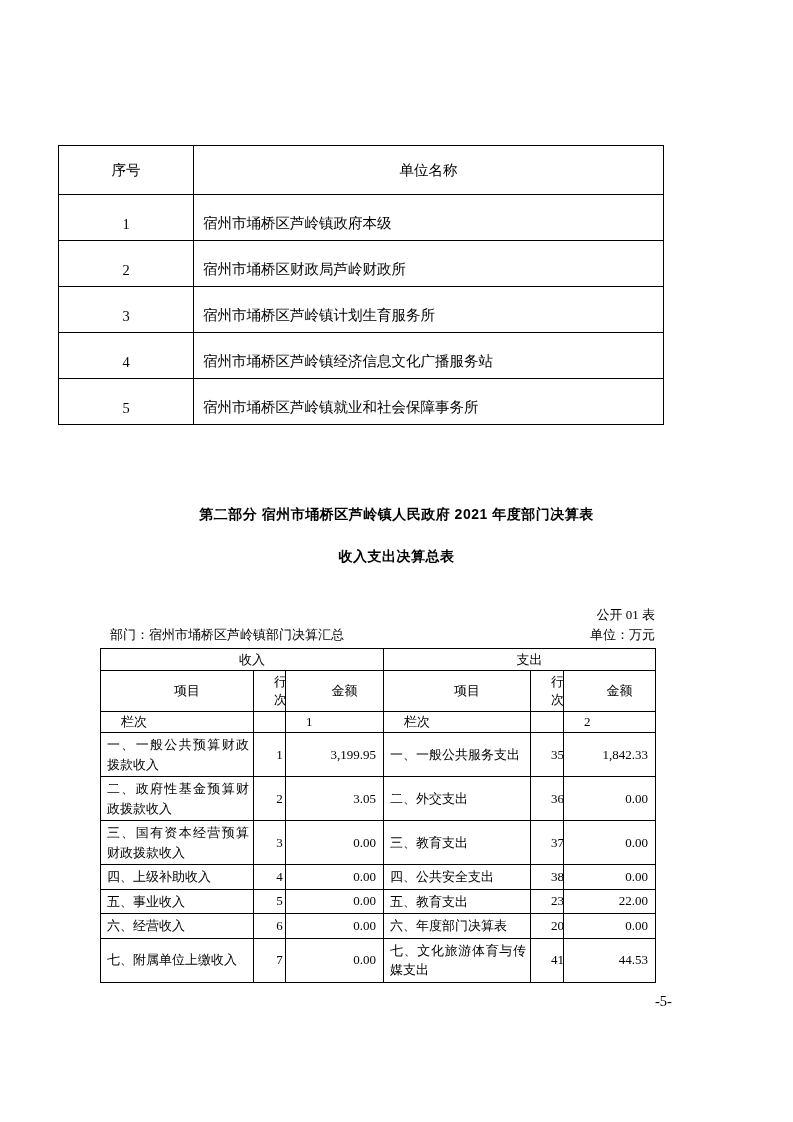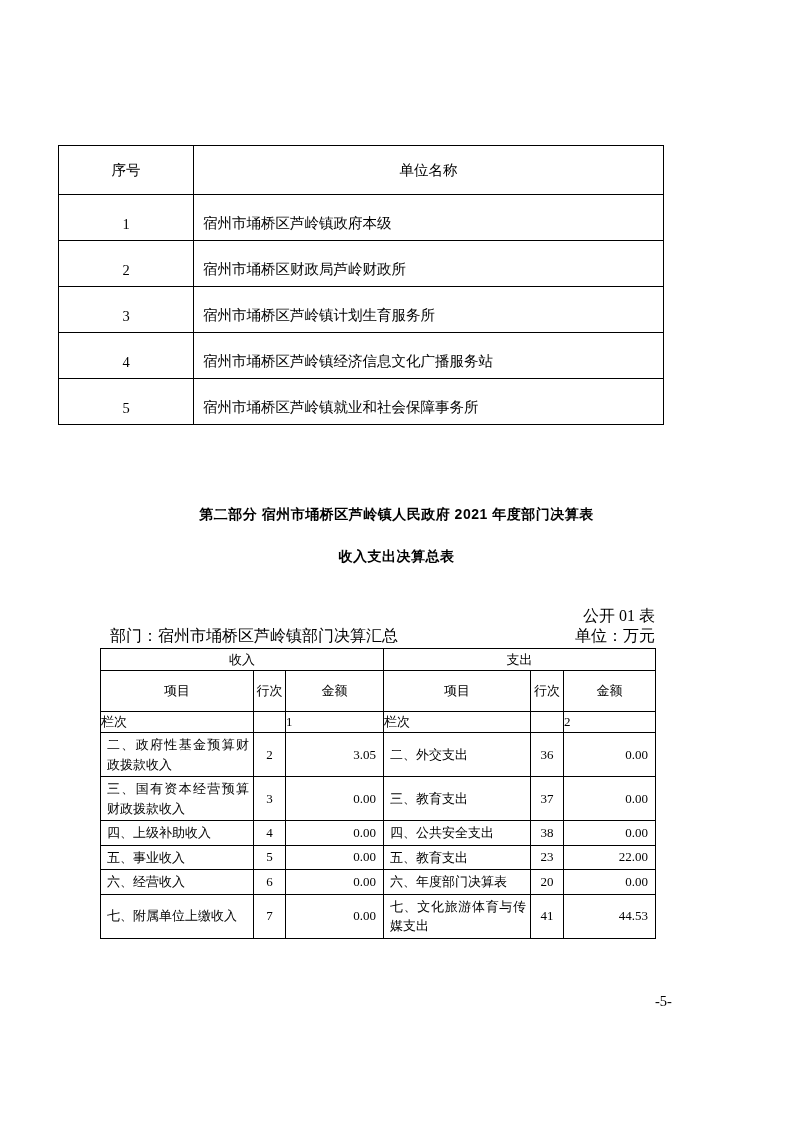--- a/index.html
+++ b/index.html
@@ -30,38 +30,38 @@
     position: absolute; left: 0; width: 793px;
     text-align: center;
     font-family: "Liberation Sans", sans-serif;
     font-weight: bold; font-size: 14px;
     letter-spacing: 0.5px;
   }
   .heading-1 { top: 506px; }
   .heading-2 { top: 548px; }
 
   
-  .note { position: absolute; font-size: 16px; }
+  .note { position: absolute; font-size: 13px; }
   .note-sheet { top: 606px; left: 100px; width: 555px; text-align: right; }
   .note-dept  { top: 626px; left: 110px; }
   .note-unit  { top: 626px; left: 100px; width: 555px; text-align: right; }
 
   
   .budget-table {
     position: absolute; left: 100px; top: 648px;
     width: 555px; font-size: 13px;
   }
   .budget-table col.c-item1 { width: 153px; }
   .budget-table col.c-line1 { width: 32px; }
   .budget-table col.c-amt1  { width: 98px; }
   .budget-table col.c-item2 { width: 147px; }
   .budget-table col.c-line2 { width: 33px; }
   .budget-table col.c-amt2  { width: 92px; }
 
-  .budget-table td { vertical-align: middle; }
+  .budget-table td { vertical-align: middle; padding-left: 20px; }
   .budget-table .hdr   { height: 22px; text-align: center; }
   .budget-table .hdr2  { height: 41px; text-align: center; line-height: 1.35; }
   .budget-table .lbl   { height: 21px; text-align: left; }
   .budget-table td.item {
     text-align: left; padding: 2px 4px 2px 6px; line-height: 1.5;
     text-align: justify; text-justify: inter-character;
   }
   .budget-table td.line { text-align: center; }
   .budget-table td.amt  { text-align: right; padding-right: 7px; }
   .budget-table tr.r2 td { height: 44px; }
@@ -141,20 +141,28 @@
   </tr>
   <tr>
     <td class="lbl">栏次</td>
     <td class="lbl"></td>
     <td class="lbl">1</td>
     <td class="lbl">栏次</td>
     <td class="lbl"></td>
     <td class="lbl">2</td>
   </tr>
   <tr class="r2">
+    <td class="item">一、一般公共预算财政拨款收入</td>
+    <td class="line">1</td>
+    <td class="amt">3,199.95</td>
+    <td class="item">一、一般公共服务支出</td>
+    <td class="line">35</td>
+    <td class="amt">1,842.33</td>
+  </tr>
+  <tr class="r2">
     <td class="item">二、政府性基金预算财政拨款收入</td>
     <td class="line">2</td>
     <td class="amt">3.05</td>
     <td class="item">二、外交支出</td>
     <td class="line">36</td>
     <td class="amt">0.00</td>
   </tr>
   <tr class="r2">
     <td class="item">三、国有资本经营预算财政拨款收入</td>
     <td class="line">3</td>

